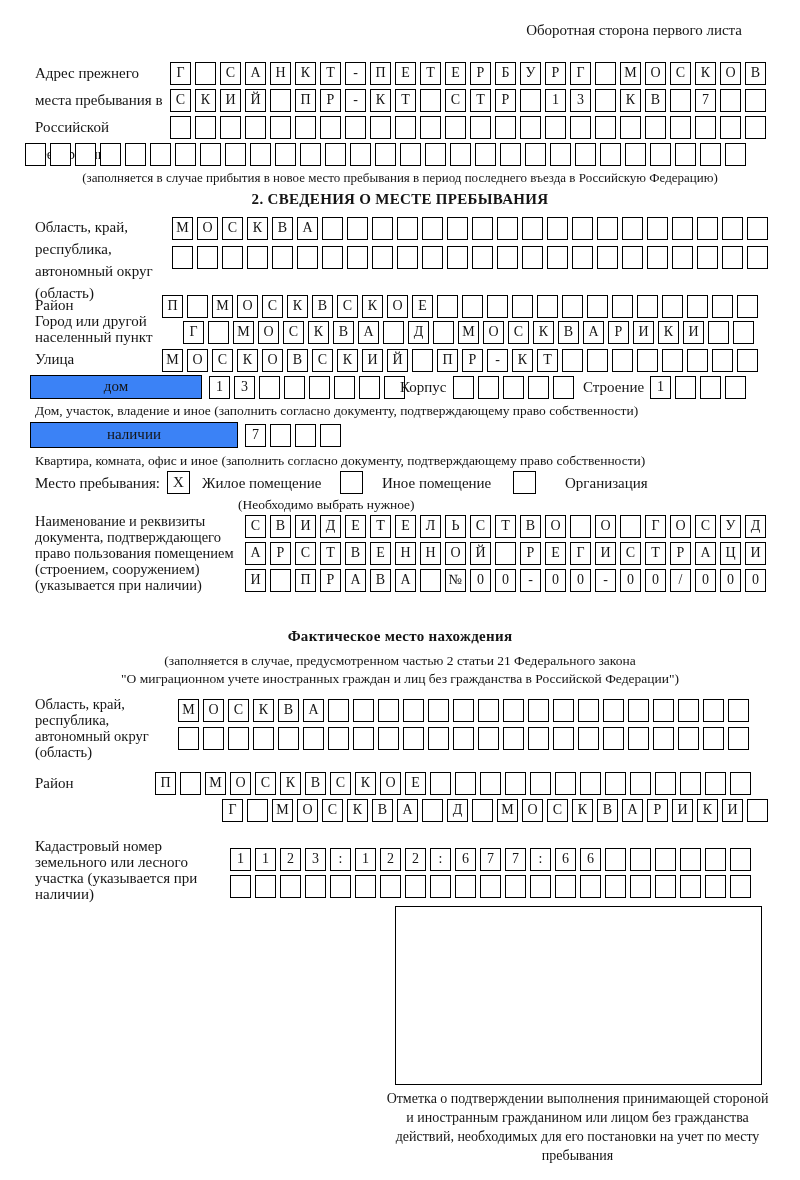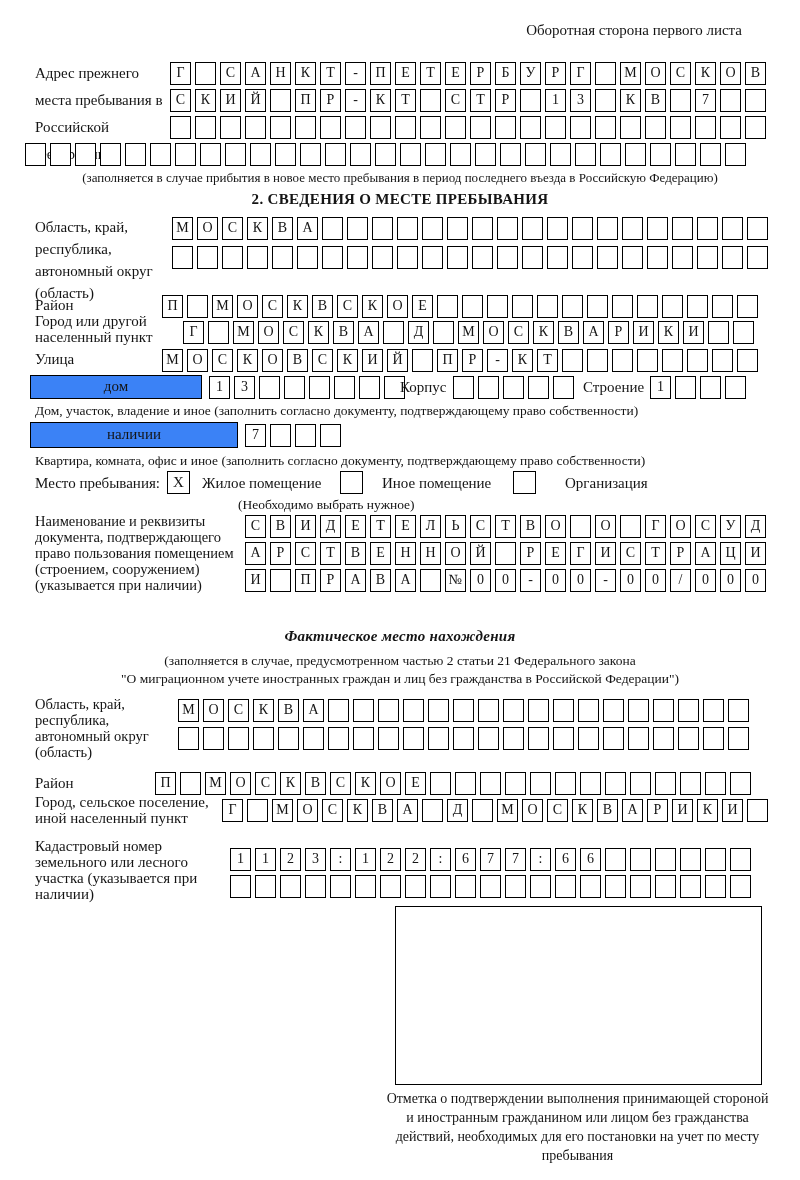--- a/index.html
+++ b/index.html
@@ -70,32 +70,31 @@
   <div class="opt" style="left:382px;top:475px;">Иное помещение</div>
   <div class="chk" style="left:513px;top:471px;"></div>
   <div class="opt" style="left:565px;top:475px;">Организация</div>
   <div class="abs" style="left:238px;top:497px;font-size:13.5px;">(Необходимо выбрать нужное)</div>
 
   <div class="abs lbl" style="left:35px;top:513px;width:210px;">Наименование и реквизиты документа, подтверждающего право пользования помещением (строением, сооружением) (указывается при наличии)</div>
   <div class="row" style="left:245px;top:515px;"><span class="cell">С</span><span class="cell">В</span><span class="cell">И</span><span class="cell">Д</span><span class="cell">Е</span><span class="cell">Т</span><span class="cell">Е</span><span class="cell">Л</span><span class="cell">Ь</span><span class="cell">С</span><span class="cell">Т</span><span class="cell">В</span><span class="cell">О</span><span class="cell"></span><span class="cell">О</span><span class="cell"></span><span class="cell">Г</span><span class="cell">О</span><span class="cell">С</span><span class="cell">У</span><span class="cell">Д</span></div>
   <div class="row" style="left:245px;top:542px;"><span class="cell">А</span><span class="cell">Р</span><span class="cell">С</span><span class="cell">Т</span><span class="cell">В</span><span class="cell">Е</span><span class="cell">Н</span><span class="cell">Н</span><span class="cell">О</span><span class="cell">Й</span><span class="cell"></span><span class="cell">Р</span><span class="cell">Е</span><span class="cell">Г</span><span class="cell">И</span><span class="cell">С</span><span class="cell">Т</span><span class="cell">Р</span><span class="cell">А</span><span class="cell">Ц</span><span class="cell">И</span></div>
   <div class="row" style="left:245px;top:569px;"><span class="cell">И</span><span class="cell"></span><span class="cell">П</span><span class="cell">Р</span><span class="cell">А</span><span class="cell">В</span><span class="cell">А</span><span class="cell"></span><span class="cell">№</span><span class="cell">0</span><span class="cell">0</span><span class="cell">-</span><span class="cell">0</span><span class="cell">0</span><span class="cell">-</span><span class="cell">0</span><span class="cell">0</span><span class="cell">/</span><span class="cell">0</span><span class="cell">0</span><span class="cell">0</span></div>
 
-  <div class="sec-title" style="top:628px;font-style:italic;">Фактическое место нахождения</div>
+  <div class="sec-title" style="top:628px;">Фактическое место нахождения</div>
   <div class="note" style="top:653px;font-size:13.5px;">(заполняется в случае, предусмотренном частью 2 статьи 21 Федерального закона</div>
   <div class="note" style="top:671px;font-size:13.5px;">"О миграционном учете иностранных граждан и лиц без гражданства в Российской Федерации")</div>
 
   <div class="abs lbl" style="left:35px;top:696px;width:152px;">Область, край, республика, автономный округ (область)</div>
   <div class="row" style="left:178px;top:699px;"><span class="cell">М</span><span class="cell">О</span><span class="cell">С</span><span class="cell">К</span><span class="cell">В</span><span class="cell">А</span><span class="cell"></span><span class="cell"></span><span class="cell"></span><span class="cell"></span><span class="cell"></span><span class="cell"></span><span class="cell"></span><span class="cell"></span><span class="cell"></span><span class="cell"></span><span class="cell"></span><span class="cell"></span><span class="cell"></span><span class="cell"></span><span class="cell"></span><span class="cell"></span><span class="cell"></span></div>
   <div class="row" style="left:178px;top:727px;"><span class="cell"></span><span class="cell"></span><span class="cell"></span><span class="cell"></span><span class="cell"></span><span class="cell"></span><span class="cell"></span><span class="cell"></span><span class="cell"></span><span class="cell"></span><span class="cell"></span><span class="cell"></span><span class="cell"></span><span class="cell"></span><span class="cell"></span><span class="cell"></span><span class="cell"></span><span class="cell"></span><span class="cell"></span><span class="cell"></span><span class="cell"></span><span class="cell"></span><span class="cell"></span></div>
 
   <div class="abs" style="left:35px;top:775px;font-size:15px;">Район</div>
   <div class="row" style="left:155px;top:772px;"><span class="cell">П</span><span class="cell"></span><span class="cell">М</span><span class="cell">О</span><span class="cell">С</span><span class="cell">К</span><span class="cell">В</span><span class="cell">С</span><span class="cell">К</span><span class="cell">О</span><span class="cell">Е</span><span class="cell"></span><span class="cell"></span><span class="cell"></span><span class="cell"></span><span class="cell"></span><span class="cell"></span><span class="cell"></span><span class="cell"></span><span class="cell"></span><span class="cell"></span><span class="cell"></span><span class="cell"></span><span class="cell"></span></div>
 
-  <div class="abs lbl" style="left:35px;top:794px;width:186px;font-size:15px;">Город, сельское поселение, иной населенный пункт</div>
   <div class="row" style="left:222px;top:799px;"><span class="cell">Г</span><span class="cell"></span><span class="cell">М</span><span class="cell">О</span><span class="cell">С</span><span class="cell">К</span><span class="cell">В</span><span class="cell">А</span><span class="cell"></span><span class="cell">Д</span><span class="cell"></span><span class="cell">М</span><span class="cell">О</span><span class="cell">С</span><span class="cell">К</span><span class="cell">В</span><span class="cell">А</span><span class="cell">Р</span><span class="cell">И</span><span class="cell">К</span><span class="cell">И</span><span class="cell"></span></div>
 
   <div class="abs lbl" style="left:35px;top:838px;width:178px;font-size:15px;">Кадастровый номер земельного или лесного участка (указывается при наличии)</div>
   <div class="row" style="left:230px;top:848px;"><span class="cell">1</span><span class="cell">1</span><span class="cell">2</span><span class="cell">3</span><span class="cell">:</span><span class="cell">1</span><span class="cell">2</span><span class="cell">2</span><span class="cell">:</span><span class="cell">6</span><span class="cell">7</span><span class="cell">7</span><span class="cell">:</span><span class="cell">6</span><span class="cell">6</span><span class="cell"></span><span class="cell"></span><span class="cell"></span><span class="cell"></span><span class="cell"></span><span class="cell"></span></div>
   <div class="row" style="left:230px;top:875px;"><span class="cell"></span><span class="cell"></span><span class="cell"></span><span class="cell"></span><span class="cell"></span><span class="cell"></span><span class="cell"></span><span class="cell"></span><span class="cell"></span><span class="cell"></span><span class="cell"></span><span class="cell"></span><span class="cell"></span><span class="cell"></span><span class="cell"></span><span class="cell"></span><span class="cell"></span><span class="cell"></span><span class="cell"></span><span class="cell"></span><span class="cell"></span></div>
 
   <div class="stamp"></div>
   <div class="stamp-cap">Отметка о подтверждении выполнения принимающей стороной и иностранным гражданином или лицом без гражданства действий, необходимых для его постановки на учет по месту пребывания</div>
 
 </div>

